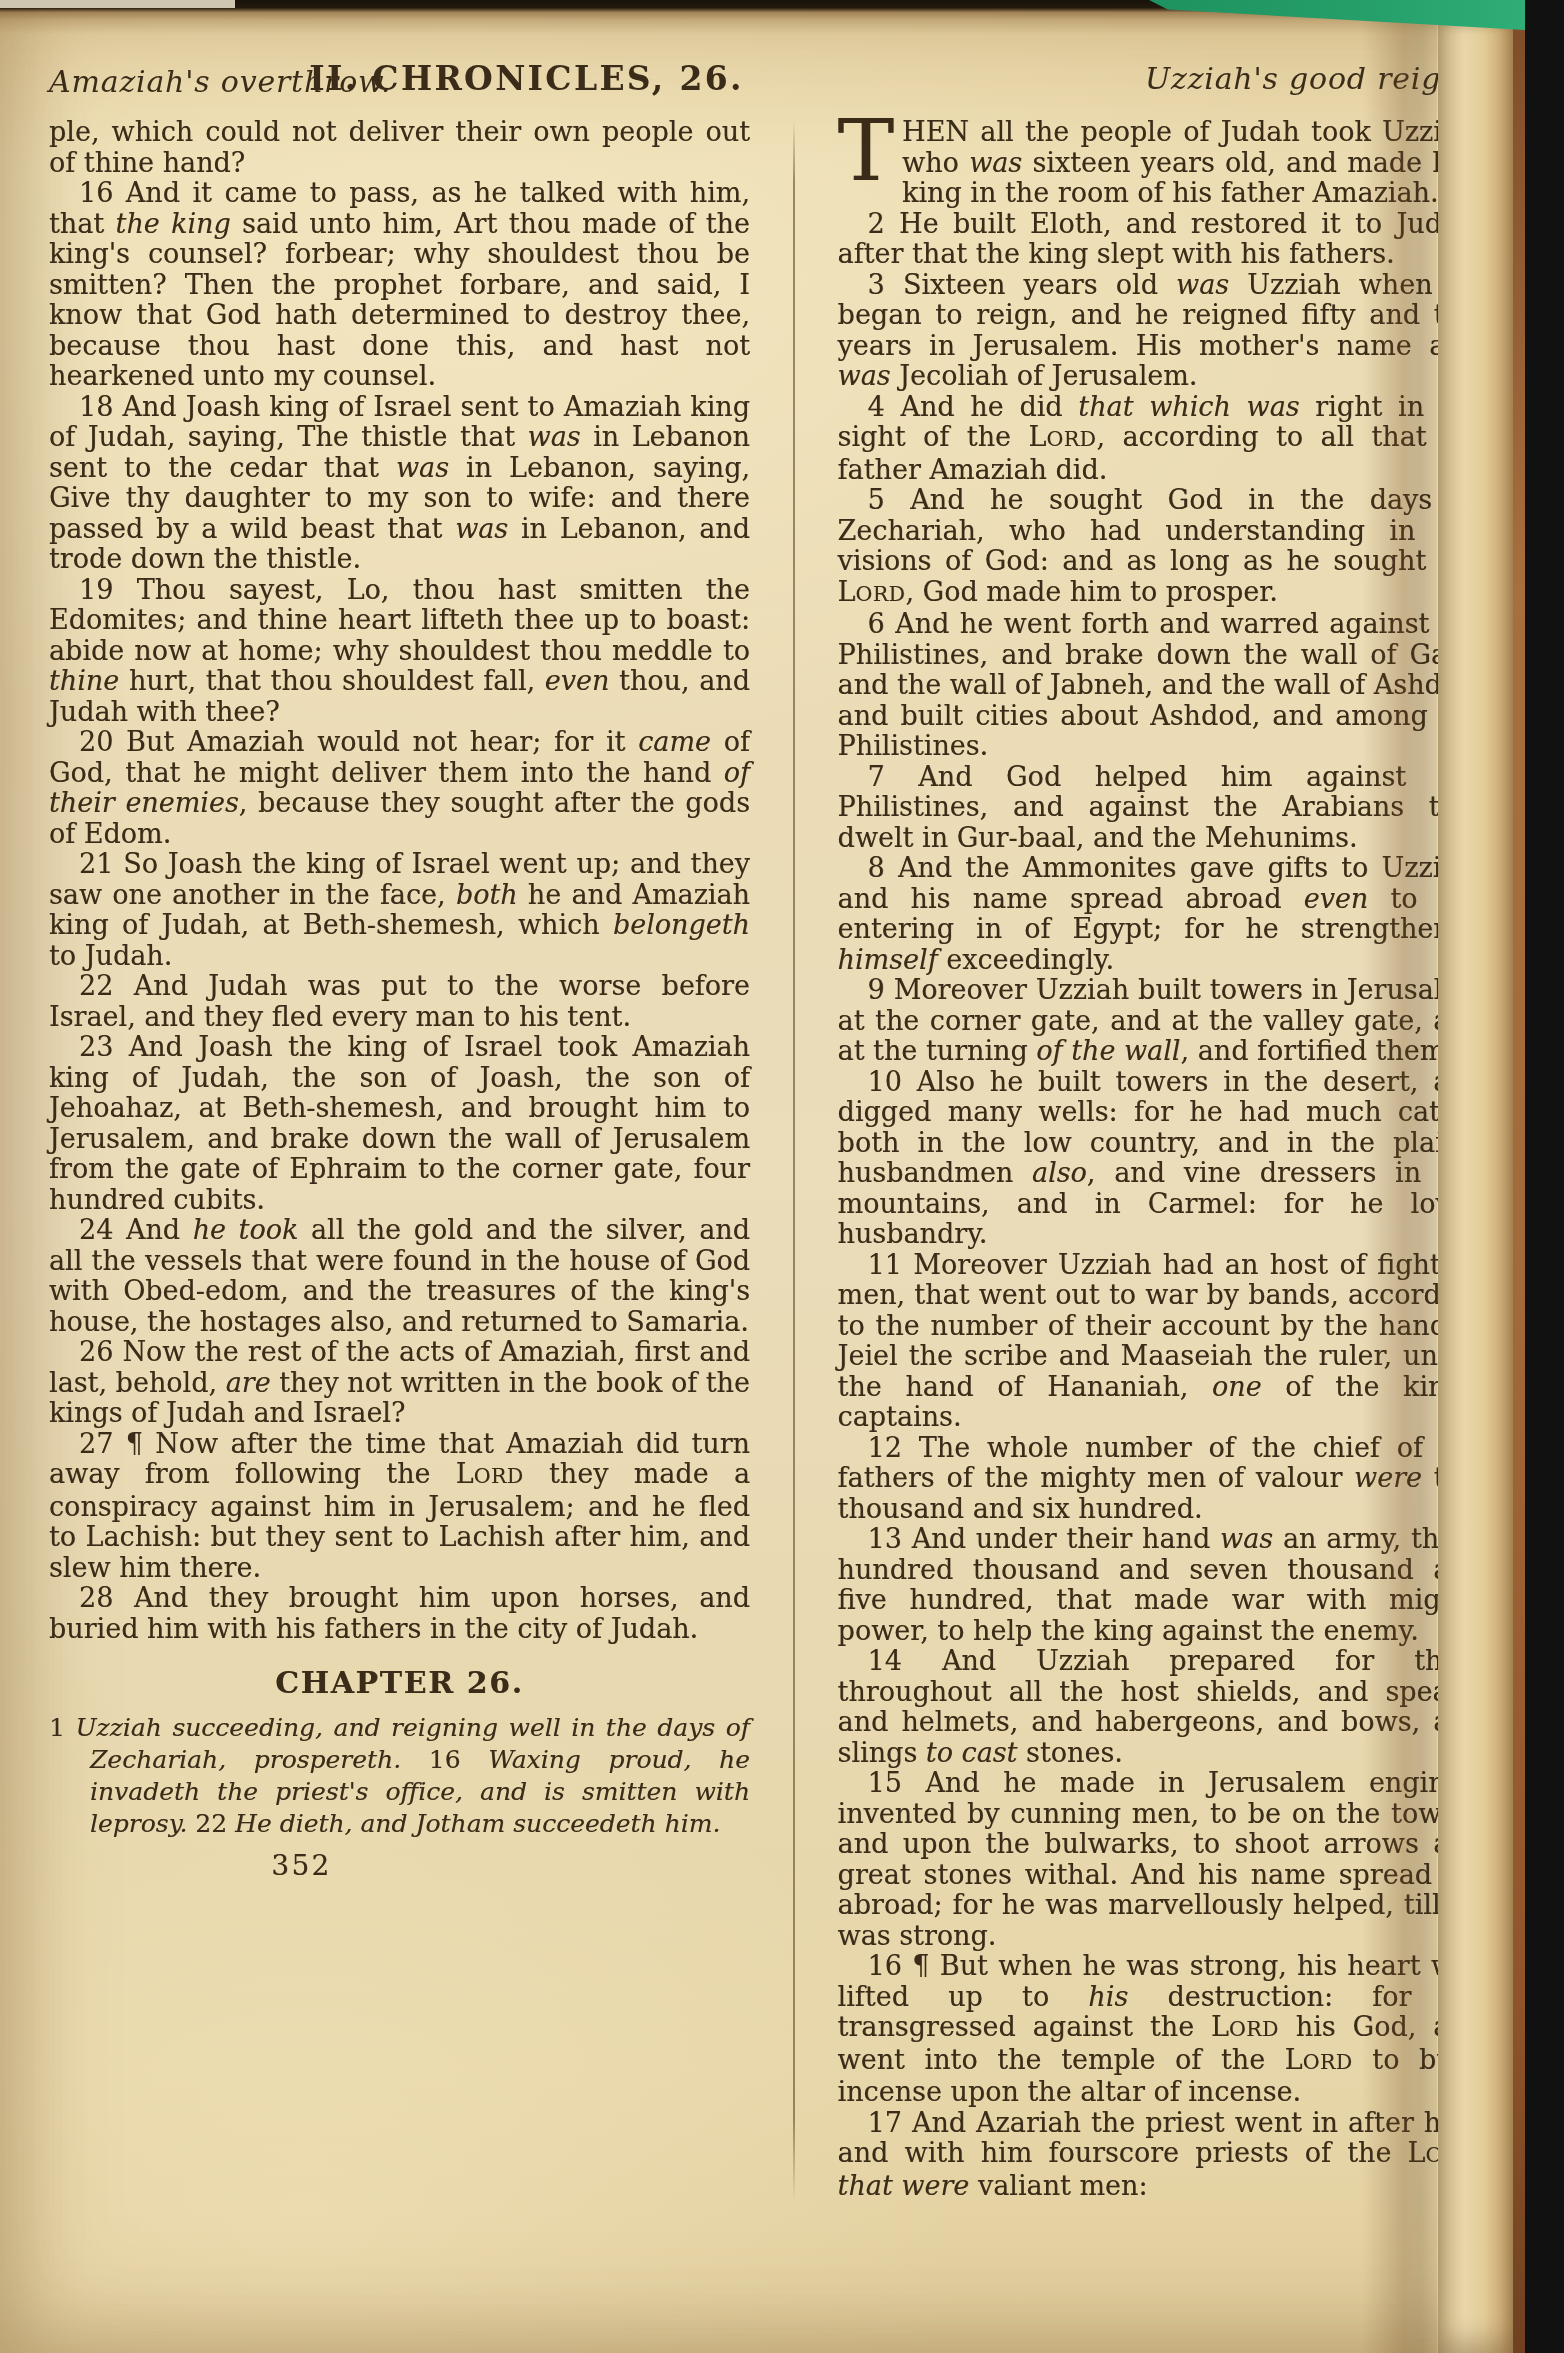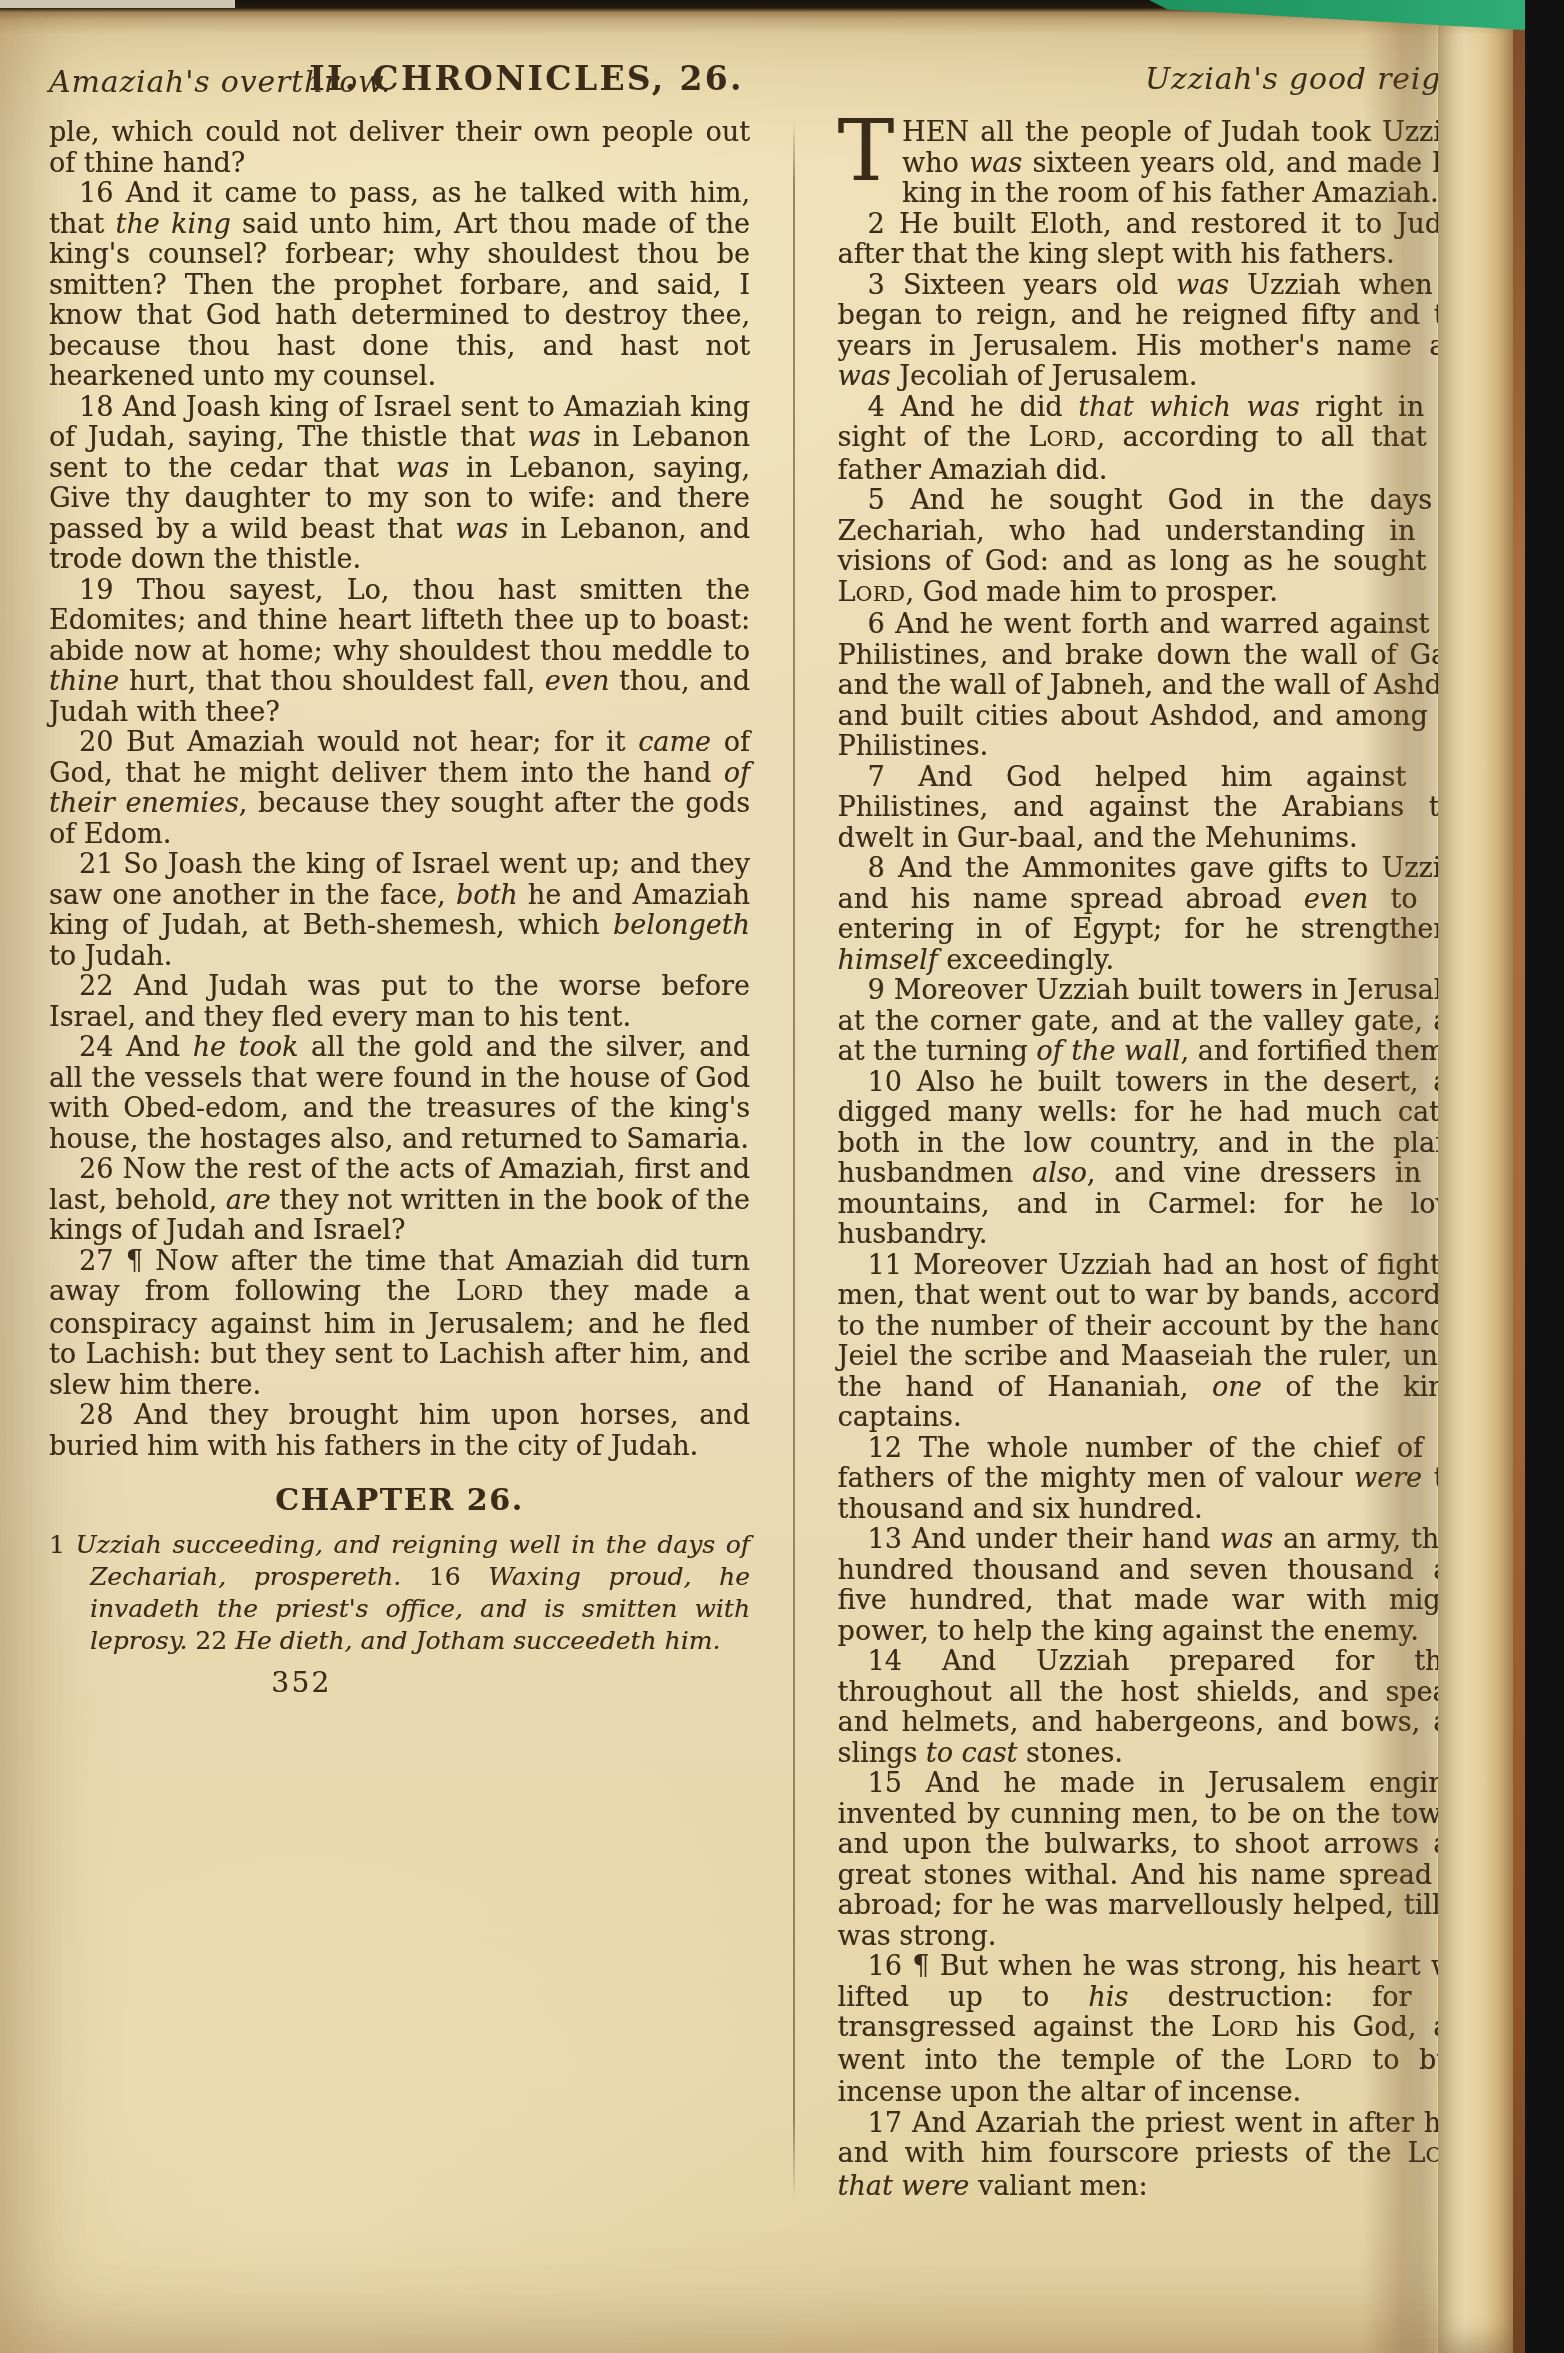--- a/index.html
+++ b/index.html
@@ -67,20 +67,21 @@
     <div class="columns">
       <div class="col col-left">
         <div id="left-verses">
             <p class="verse cont">ple, which could not deliver their own people out of thine hand?</p>
             <p class="verse">16 And it came to pass, as he talked with him, that <em>the king</em> said unto him, Art thou made of the king's counsel? forbear; why shouldest thou be smitten? Then the prophet forbare, and said, I know that God hath determined to destroy thee, because thou hast done this, and hast not hearkened unto my counsel.</p>
             <p class="verse">18 And Joash king of Israel sent to Amaziah king of Judah, saying, The thistle that <em>was</em> in Lebanon sent to the cedar that <em>was</em> in Lebanon, saying, Give thy daughter to my son to wife: and there passed by a wild beast that <em>was</em> in Lebanon, and trode down the thistle.</p>
             <p class="verse">19 Thou sayest, Lo, thou hast smitten the Edomites; and thine heart lifteth thee up to boast: abide now at home; why shouldest thou meddle to <em>thine</em> hurt, that thou shouldest fall, <em>even</em> thou, and Judah with thee?</p>
             <p class="verse">20 But Amaziah would not hear; for it <em>came</em> of God, that he might deliver them into the hand <em>of their enemies</em>, because they sought after the gods of Edom.</p>
             <p class="verse">21 So Joash the king of Israel went up; and they saw one another in the face, <em>both</em> he and Amaziah king of Judah, at Beth-shemesh, which <em>belongeth</em> to Judah.</p>
             <p class="verse">22 And Judah was put to the worse before Israel, and they fled every man to his tent.</p>
+            <p class="verse">23 And Joash the king of Israel took Amaziah king of Judah, the son of Joash, the son of Jehoahaz, at Beth-shemesh, and brought him to Jerusalem, and brake down the wall of Jerusalem from the gate of Ephraim to the corner gate, four hundred cubits.</p>
             <p class="verse">24 And <em>he took</em> all the gold and the silver, and all the vessels that were found in the house of God with Obed-edom, and the treasures of the king's house, the hostages also, and returned to Samaria.</p>
             <p class="verse">26 Now the rest of the acts of Amaziah, first and last, behold, <em>are</em> they not written in the book of the kings of Judah and Israel?</p>
             <p class="verse">27 ¶ Now after the time that Amaziah did turn away from following the L<span class="sc">ORD</span> they made a conspiracy against him in Jerusalem; and he fled to Lachish: but they sent to Lachish after him, and slew him there.</p>
             <p class="verse">28 And they brought him upon horses, and buried him with his fathers in the city of Judah.</p>
           </div>
         <h2 class="chap">CHAPTER 26.</h2>
         <p class="summary" id="chapter-summary"><span class="n">1</span> Uzziah succeeding, and reigning well in the days of Zechariah, prospereth. <span class="n">16</span> Waxing proud, he invadeth the priest's office, and is smitten with leprosy. <span class="n">22</span> He dieth, and Jotham succeedeth him.</p>
         <div class="pagenum">352</div>
       </div>
       <div class="divider"></div>

